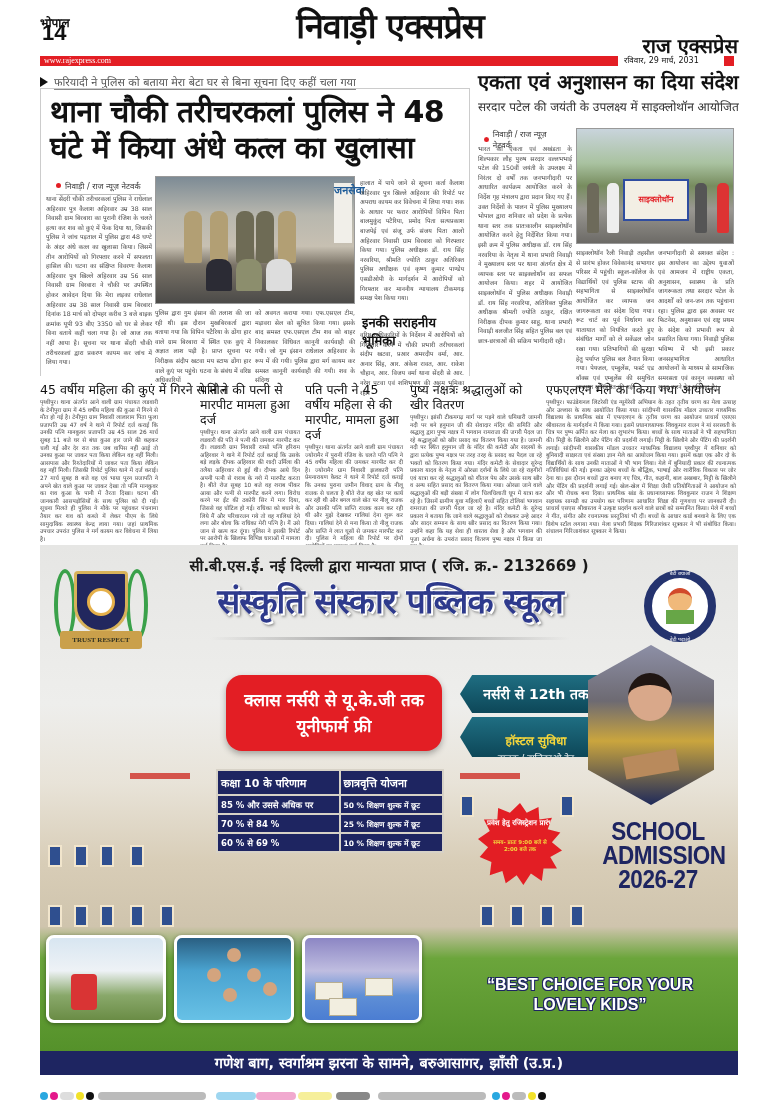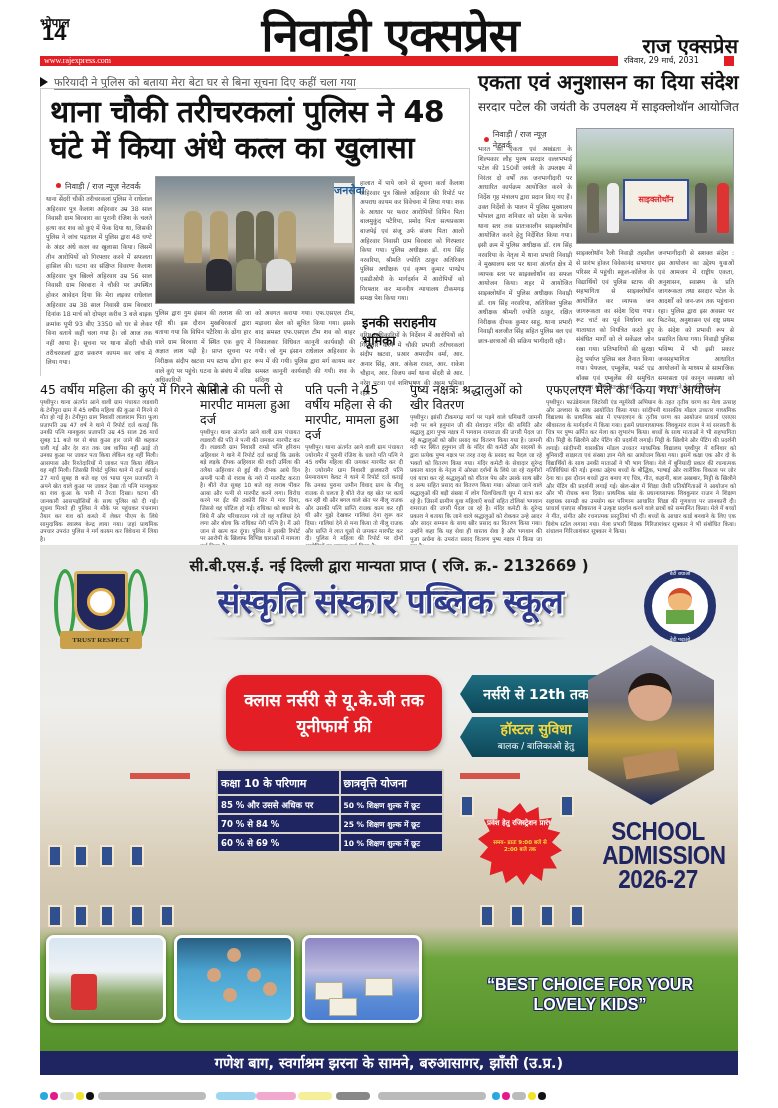--- a/index.html
+++ b/index.html
@@ -3,21 +3,21 @@
 <meta charset="utf-8">
 <style>
   * { box-sizing: border-box; margin: 0; padding: 0; }
   html, body { width: 778px; height: 1108px; background: #fff; overflow: hidden; }
   body { font-family: "DejaVu Sans", sans-serif; color: #222; position: relative; }
 
   
   .masthead { position: absolute; left: 0; top: 0; width: 778px; height: 68px; }
   .city { position: absolute; left: 40px; top: 6px; font-size: 12px; font-weight: bold; color: #111; margin-top: 8px; }
   .pageno { position: absolute; left: 42px; top: 20px; font-size: 22px; font-weight: bold; color: #111; font-family: "Liberation Sans", sans-serif; }
-  .paper-title { position: absolute; left: 240px; top: 2px; width: 300px; text-align: center; font-size: 46px; font-weight: 900; color: #111; letter-spacing: -1px; font-family: "DejaVu Sans", sans-serif; }
+  .paper-title { position: absolute; left: 240px; top: 2px; width: 300px; text-align: center; font-size: 34px; font-weight: 900; color: #111; letter-spacing: -1px; font-family: "DejaVu Sans", sans-serif; }
   .brand { position: absolute; right: 40px; top: 32px; font-size: 20px; font-weight: 900; color: #111; }
   .redbar { position: absolute; left: 40px; top: 56px; width: 578px; height: 10px; background: #e31e24; }
   .url { position: absolute; left: 44px; top: 56px; font-size: 8px; color: #fff; font-family: "Liberation Serif", serif; line-height: 10px; }
   .date { position: absolute; left: 624px; top: 56px; font-size: 8px; color: #111; line-height: 10px; }
   .redtab { position: absolute; left: 724px; top: 56px; width: 10px; height: 10px; background: #e31e24; }
 
   
   .lead { position: absolute; left: 40px; top: 68px; width: 430px; height: 308px; }
   .kicker { position: absolute; left: 0; top: 6px; font-size: 11px; color: #555; display: flex; align-items: center; gap: 6px; }
   .kicker .tri { width: 0; height: 0; border-top: 5px solid transparent; border-bottom: 5px solid transparent; border-left: 8px solid #111; }
@@ -76,21 +76,21 @@
   .bbbp { position: absolute; left: 604px; top: 25px; width: 72px; height: 72px; border-radius: 50%; background: #fff; border: 8px solid #24336e; }
   .bbbp .face { position: absolute; left: 16px; top: 10px; width: 24px; height: 24px; border-radius: 50%; background: #f0b97a; border-top: 5px solid #d24a2b; }
   .bbbp .book { position: absolute; left: 14px; top: 32px; width: 28px; height: 14px; background: #67a647; }
   .bbbp .t1, .bbbp .t2 { position: absolute; left: 0; width: 56px; text-align: center; font-size: 5px; color: #fff; }
   .bbbp .t1 { top: -8px; } .bbbp .t2 { bottom: -8px; }
 
   .uniform { position: absolute; left: 186px; top: 130px; width: 216px; height: 76px; background: #e31e24; border-radius: 16px; color: #fff; font-size: 17px; font-weight: 900; text-align: center; line-height: 26px; padding-top: 12px; box-shadow: 0 3px 6px rgba(0,0,0,0.3); }
   .pill { position: absolute; left: 420px; width: 152px; background: linear-gradient(180deg, #1f6e82, #0d4758); color: #fff; text-align: center; clip-path: polygon(8% 0, 92% 0, 100% 50%, 92% 100%, 8% 100%, 0 50%); }
   .pill.p1 { top: 130px; height: 38px; font-size: 14px; font-weight: 900; line-height: 38px; }
   .pill.p2 { top: 172px; height: 40px; }
-  .pill.p2 .a { font-size: 14px; font-weight: 900; color: #f5d63b; line-height: 20px; padding-top: 2px; display: block; }
+  .pill.p2 .a { font-size: 12px; font-weight: 900; color: #f5d63b; line-height: 20px; padding-top: 14px; display: block; }
   .pill.p2 .b { font-size: 9px; color: #fff; display: block; line-height: 14px; }
 
   .pubschool { position: absolute; left: 350px; top: 226px; font-size: 6px; color: #333; font-weight: bold; text-align: center; }
   .building { position: absolute; left: 0; top: 210px; width: 560px; height: 200px; }
   .win { position: absolute; width: 14px; height: 22px; background: #2f4f8f; border: 2px solid #f1e5cc; }
   .bldg-strip { position: absolute; height: 6px; background: #d4544b; }
 
   .results { position: absolute; left: 176px; top: 224px; width: 228px; border-collapse: collapse; background: #1e2561; color: #fff; font-weight: bold; }
   .results th { font-size: 11px; padding: 4px 3px; border: 2px solid #d7d2c7; text-align: left; }
   .results td { font-size: 8.5px; padding: 3px 3px; border: 2px solid #d7d2c7; }

